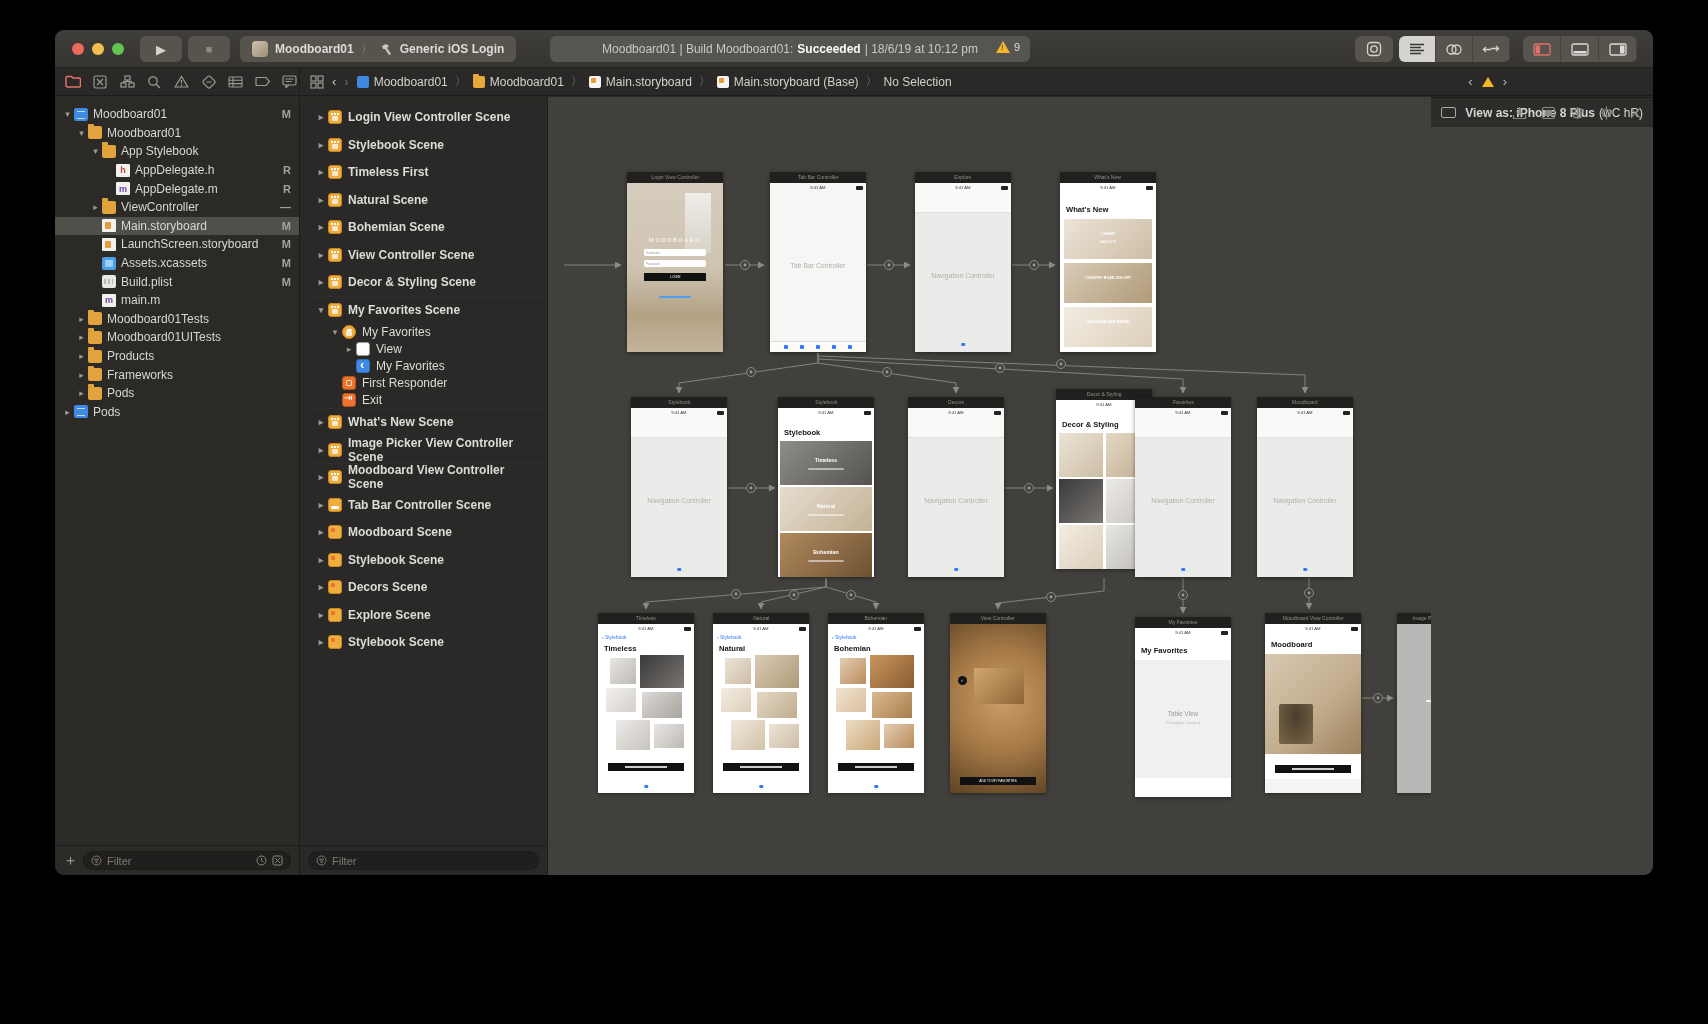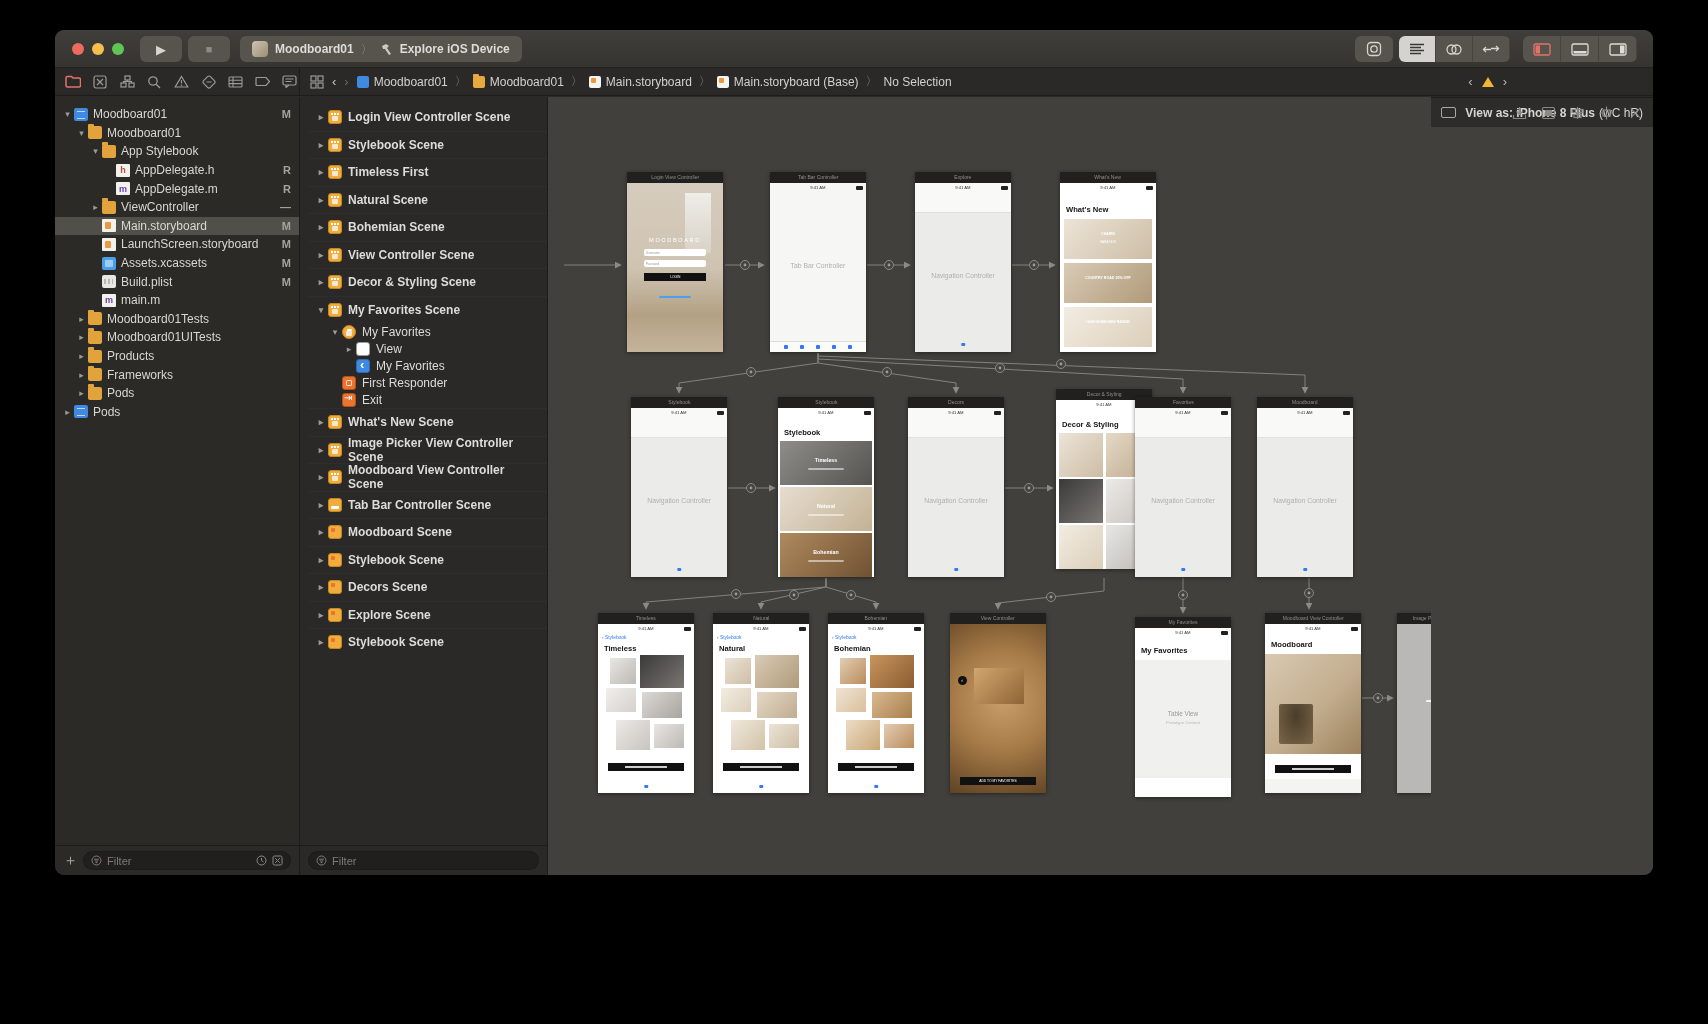--- a/index.html
+++ b/index.html
@@ -148,23 +148,32 @@
         <span>■</span>
       </div>
 
     <div class="tb-btn" id="scheme">
       <span class="appicon"></span>
       <span>Moodboard01</span>
       <span class="sep">〉</span>
       <svg class="mi" width="13" height="13" viewBox="0 0 13 13">
           <path d="M2 3 L6 1 L9 3 L7 5 L11 11 L9 12 L5 6 L3 6 Z" fill="#c9c8c3"></path>
         </svg>
-      <span>Explore iOS Device</span>
+      <span>Generic iOS Login</span>
     </div>
 
+    <div id="status-pill">
+      <span>Moodboard01 | Build Moodboard01:</span>
+      <b>Succeeded</b>
+      <span>| 18/6/19 at 10:12 pm</span>
+      <span class="warnbadge">
+        <span class="warn-tri"></span>
+        <span>9</span>
+      </span>
+    </div>
 
     <div class="icon-btn" id="btn-library">
       <svg class="mi" width="16" height="16" viewBox="0 0 16 16">
           <rect x="1.5" y="1.5" width="13" height="13" rx="3.5" fill="none" stroke="#d6d5d1" stroke-width="1.3"></rect>
           <circle cx="8" cy="8" r="3.2" fill="none" stroke="#d6d5d1" stroke-width="1.3"></circle>
         </svg>
     </div>
 
     <div id="seg-editor">
       <div class="seg active">

